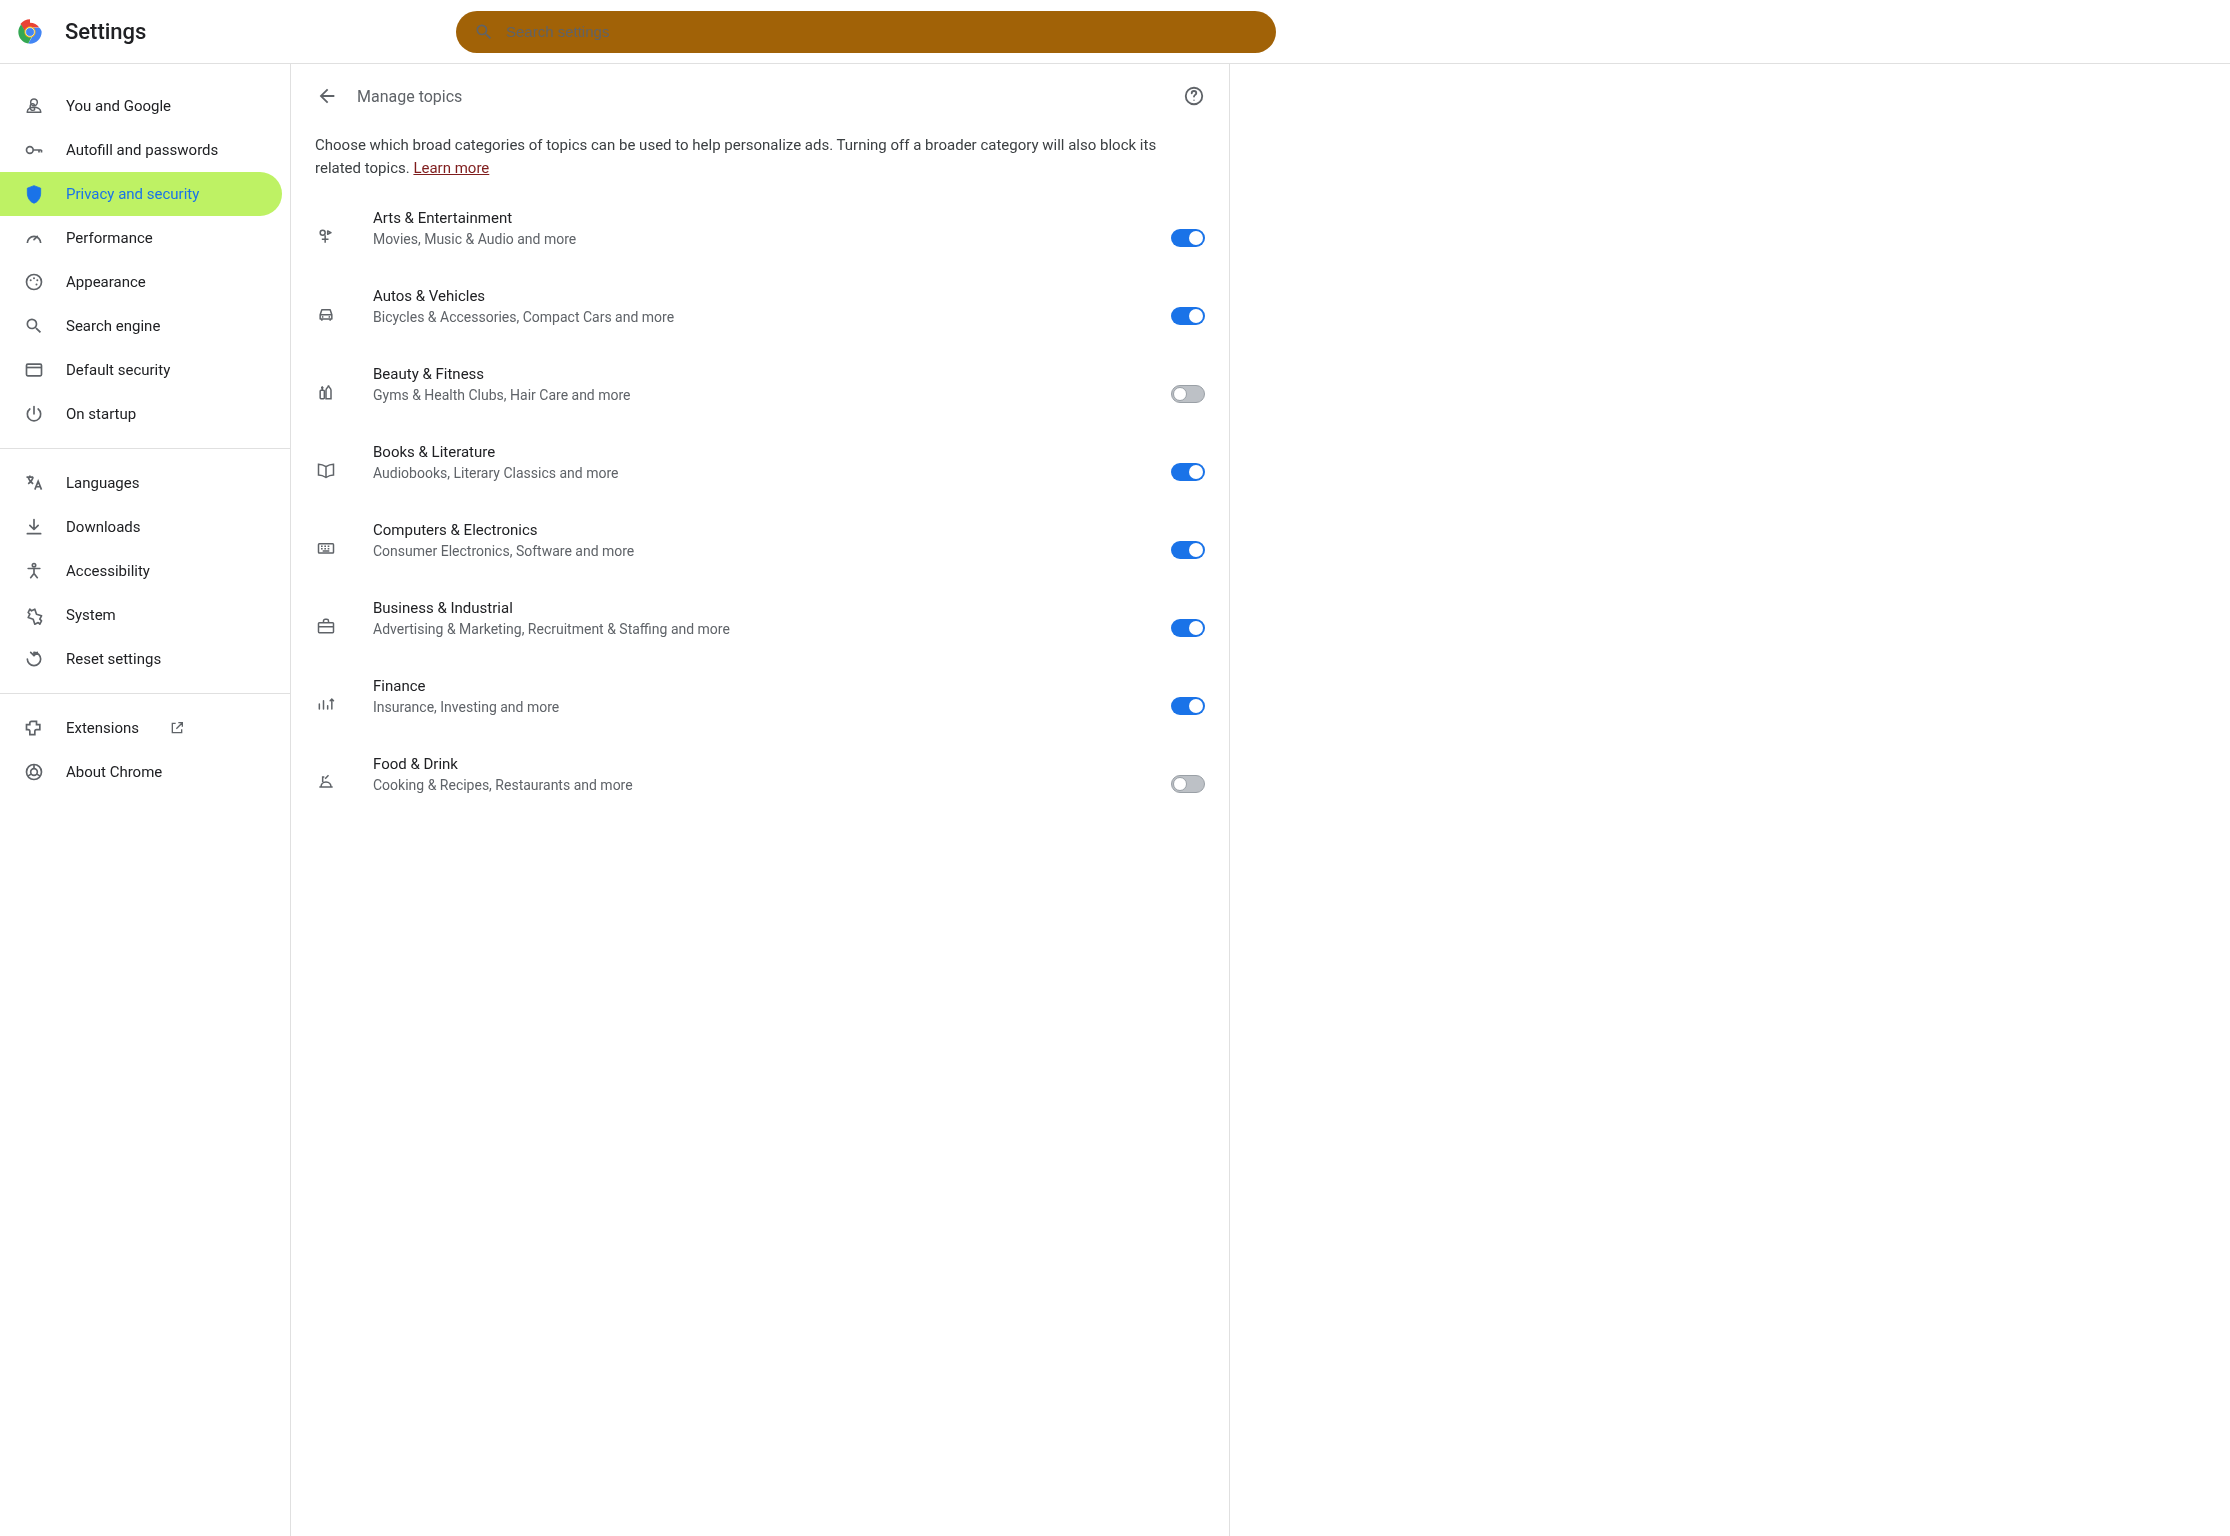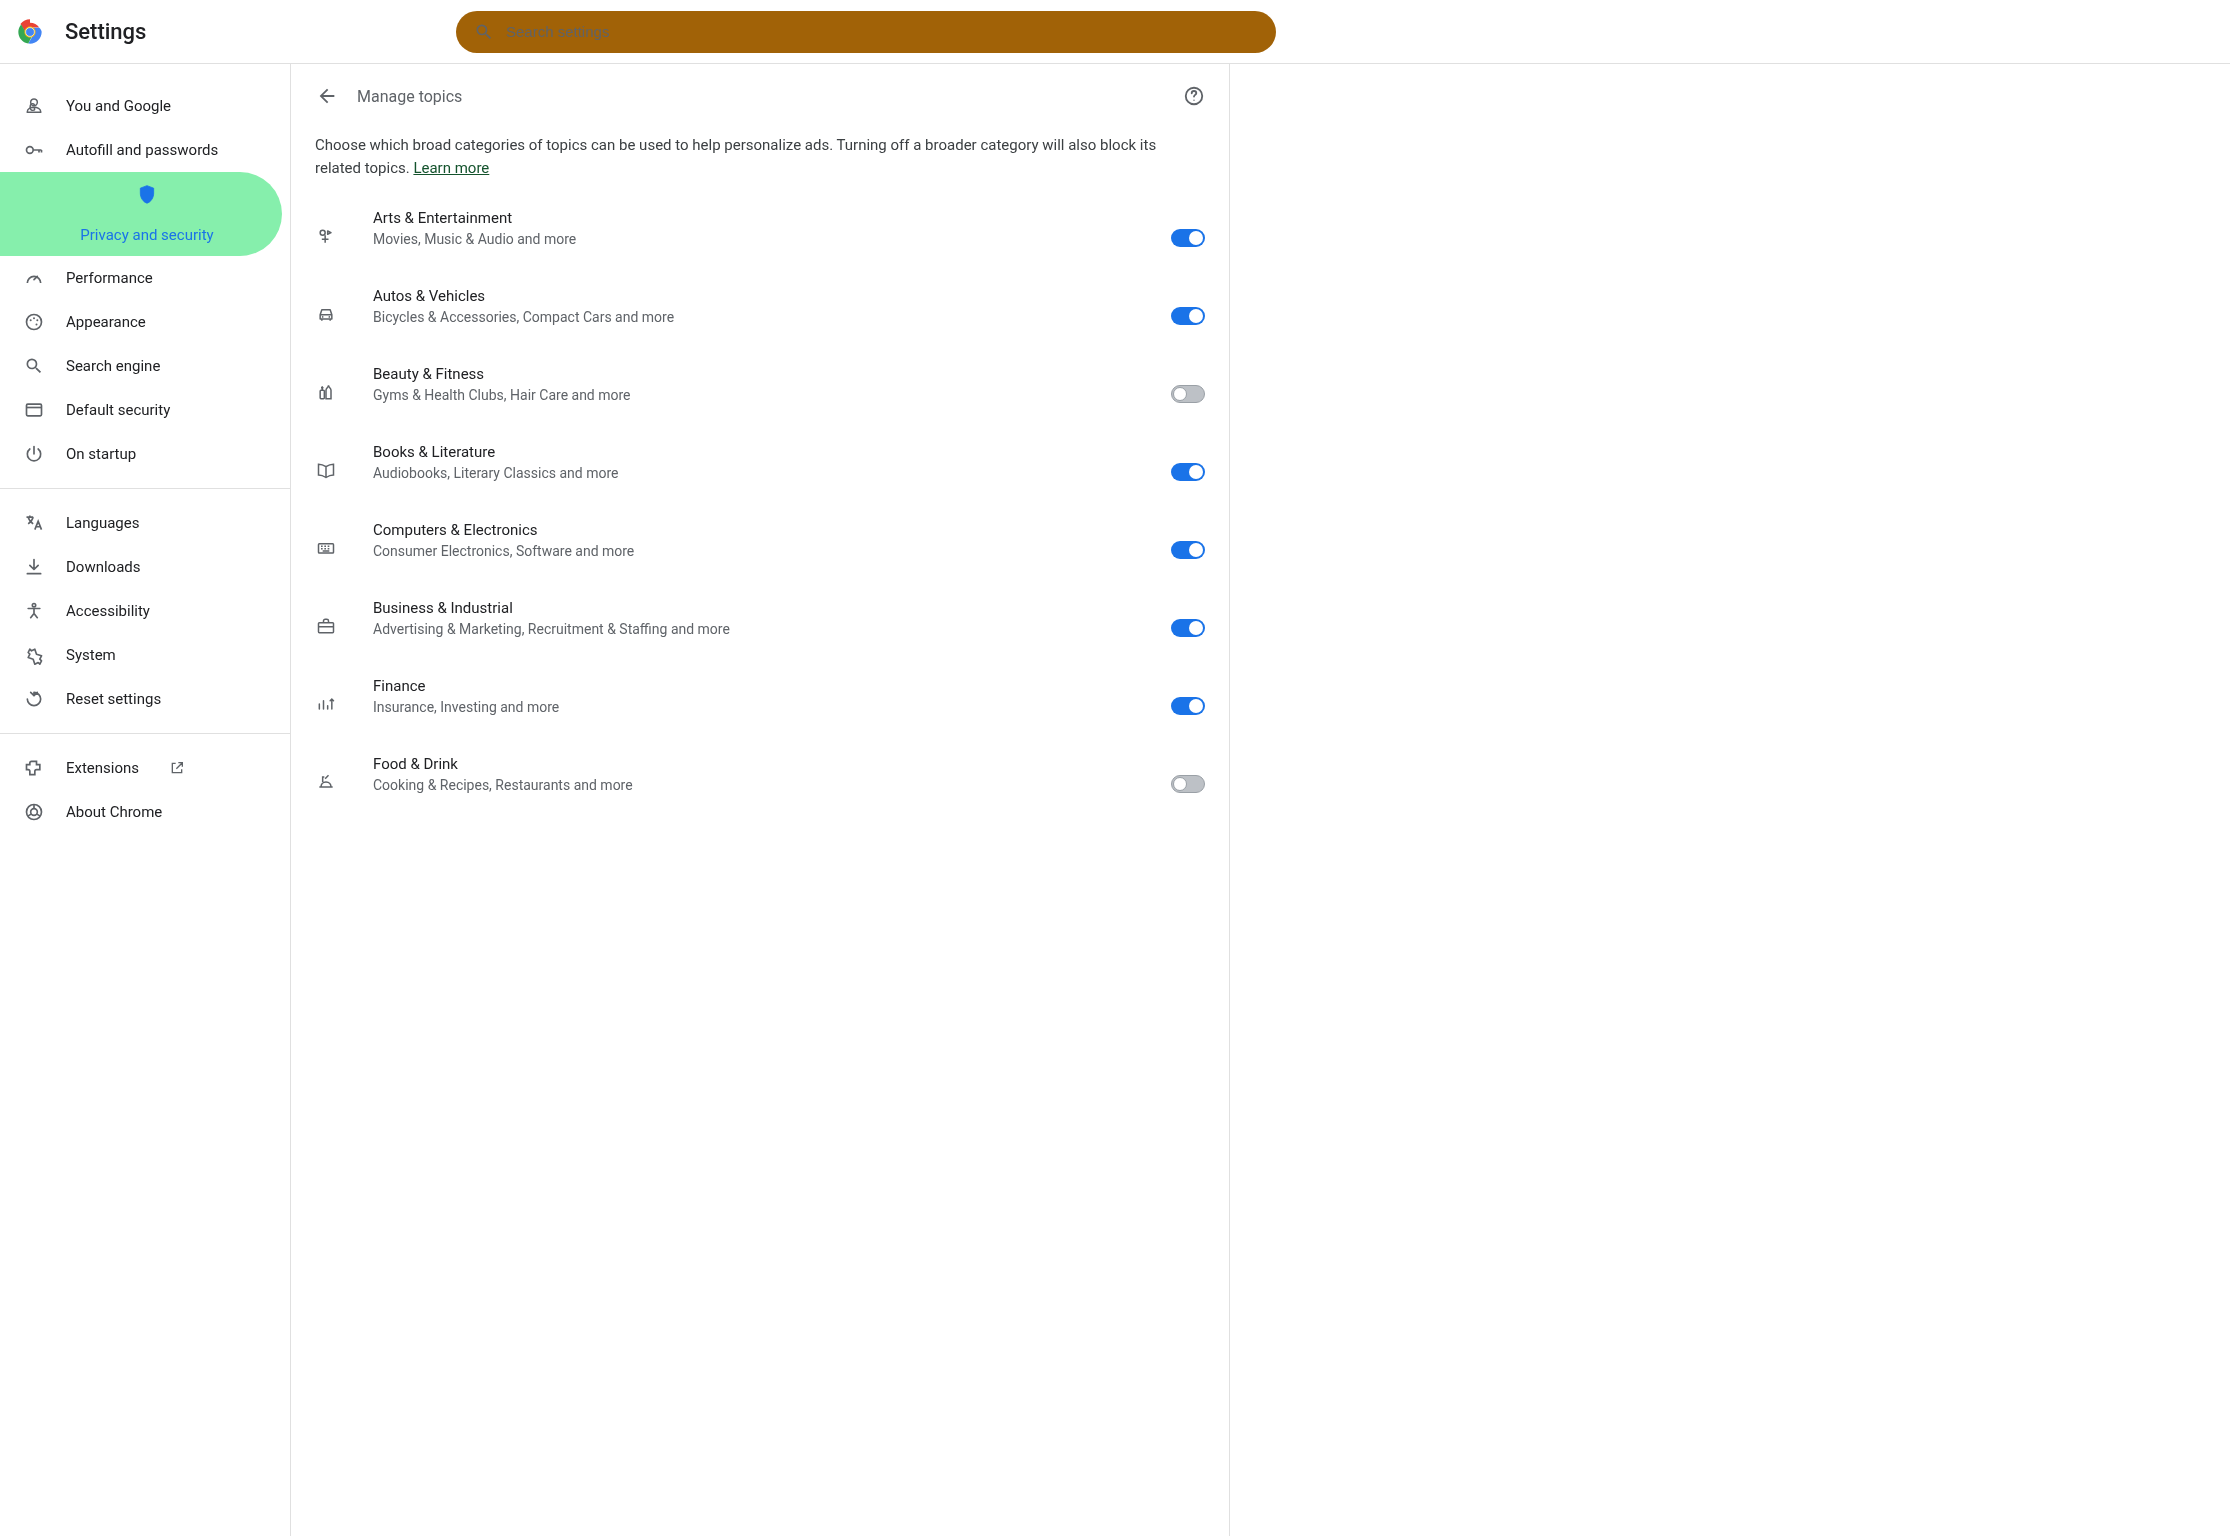--- a/index.html
+++ b/index.html
@@ -66,23 +66,22 @@
   align-items: center;
   gap: 22px;
   padding: 12px 12px 12px 24px;
   border-radius: 0 50px 50px 0;
   cursor: pointer;
   font-size: 15px;
   color: #202124;
   margin-right: 8px;
 }
 .nav-item.active {
-  background: #86efac;
+  background: #bef264;
   color: #1a73e8;
-  flex-direction: column;
 }
 .nav-item.active .nav-icon { fill: #1a73e8; stroke: #1a73e8; }
 .nav-icon {
   width: 20px;
   height: 20px;
   color: #5f6368;
   flex-shrink: 0;
   display: flex;
   align-items: center;
   justify-content: center;
@@ -123,21 +122,21 @@
 .help-btn {
   width: 22px; height: 22px;
   cursor: pointer;
 }
 .desc {
   padding: 16px 24px 10px 24px;
   font-size: 15px;
   color: #3c4043;
   line-height: 1.5;
 }
-.desc a { color: #14532d; text-decoration: underline; }
+.desc a { color: #7f1d1d; text-decoration: underline; }
 .topic-row {
   display: flex;
   align-items: flex-end;
   padding: 20px 24px;
   gap: 36px;
 }
 .topic-icon {
   width: 22px;
   height: 22px;
   color: #5f6368;

